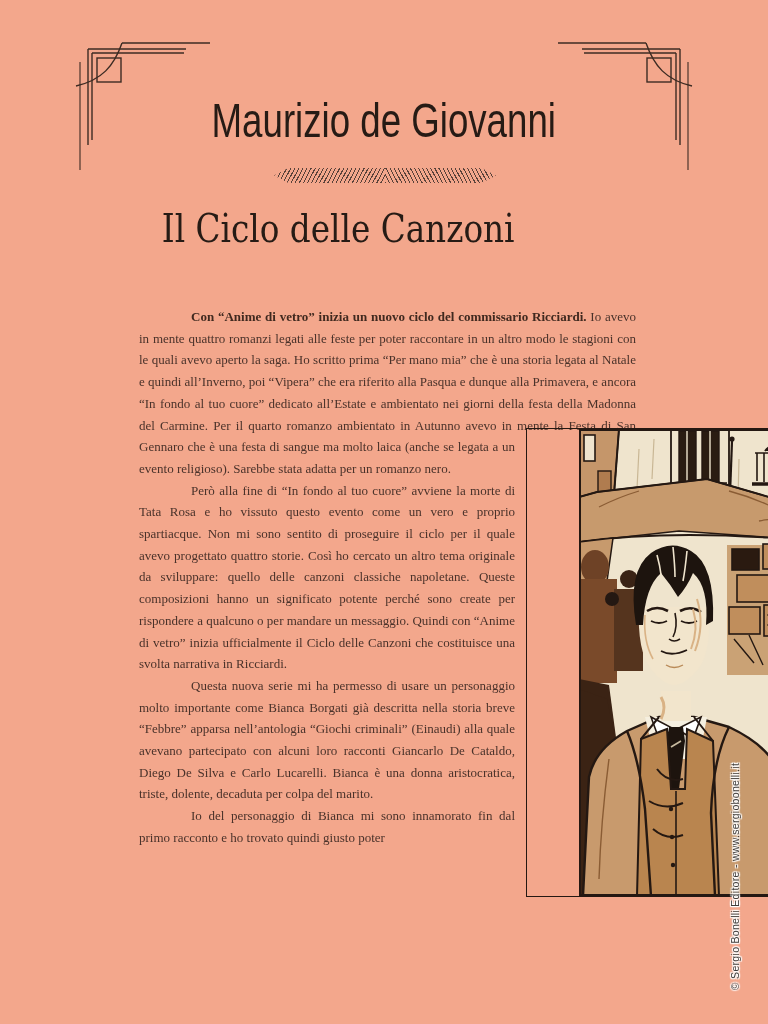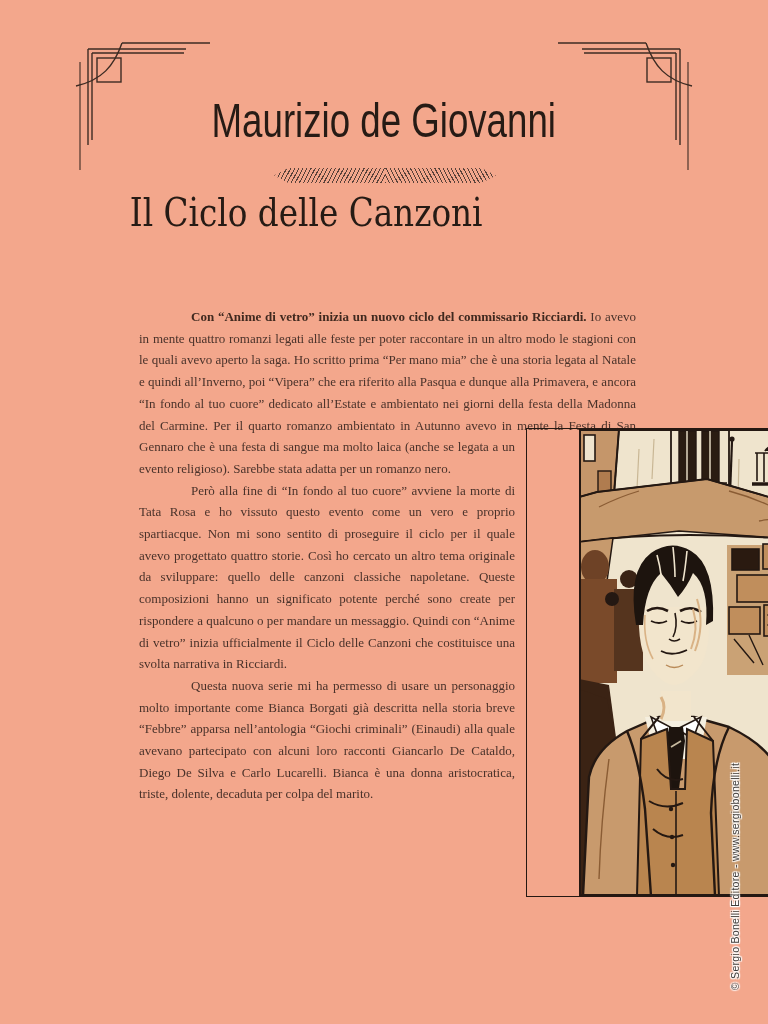--- a/index.html
+++ b/index.html
@@ -30,21 +30,21 @@
     left:0;
     background:repeating-linear-gradient(118deg,#5a423a 0 1px,rgba(0,0,0,0) 1px 3.6px);
     clip-path:polygon(0 50%,13% 0,100% 0,100% 100%,13% 100%);
   }
   .div-right{
     left:111px;
     background:repeating-linear-gradient(62deg,#5a423a 0 1px,rgba(0,0,0,0) 1px 3.6px);
     clip-path:polygon(0 0,87% 0,100% 50%,87% 100%,0 100%);
   }
   
-  .title-wrap{position:absolute;left:0;top:190px;width:612px;text-align:center;}
+  .title-wrap{position:absolute;left:0;top:206px;width:612px;text-align:center;padding-left:32px;}
   .title{
     display:inline-block;margin:0;
     font-family:"DejaVu Serif", serif;
     font-weight:500;font-size:38px;color:#261B15;
     transform:scale(0.86,1.05);transform-origin:center;
   }
   
   .body-text{
     position:absolute;left:139px;top:306px;width:497px;
     font-size:13px;line-height:21.7px;color:#4A322A;
@@ -241,17 +241,18 @@
             <rect x="196" y="300" width="18" height="14" fill="#8A5A36" stroke="#241812" stroke-width="1.4"></rect>
           </g>
 
           <rect x="1" y="1" width="239" height="465" fill="none" stroke="#241812" stroke-width="2"></rect>
         </svg>
       </span>
         </span>
       <span>che è una festa di sangue ma molto laica (anche se legata a un evento religioso). Sarebbe stata adatta per un romanzo nero.</span></p>
     <p>Però alla fine di “In fondo al tuo cuore” avviene la morte di Tata Rosa e ho vissuto questo evento come un vero e proprio spartiacque. Non mi sono sentito di proseguire il ciclo per il quale avevo progettato quattro storie. Così ho cercato un altro tema originale da sviluppare: quello delle canzoni classiche napoletane. Queste composizioni hanno un significato potente perché sono create per rispondere a qualcuno o per mandare un messaggio. Quindi con “Anime di vetro” inizia ufficialmente il Ciclo delle Canzoni che costituisce una svolta narrativa in Ricciardi.</p>
     <p>Questa nuova serie mi ha permesso di usare un personaggio molto importante come Bianca Borgati già descritta nella storia breve “Febbre” apparsa nell’antologia “Giochi criminali” (Einaudi) alla quale avevano partecipato con alcuni loro racconti Giancarlo De Cataldo, Diego De Silva e Carlo Lucarelli. Bianca è una donna aristocratica, triste, dolente, decaduta per colpa del marito.</p>
+    <p>Io del personaggio di Bianca mi sono innamorato fin dal primo racconto e ho trovato quindi giusto poter</p>
   </div>
 
   <div class="copyright">© Sergio Bonelli Editore - www.sergiobonelli.it</div>
 
 </div>
 
 </body></html>

